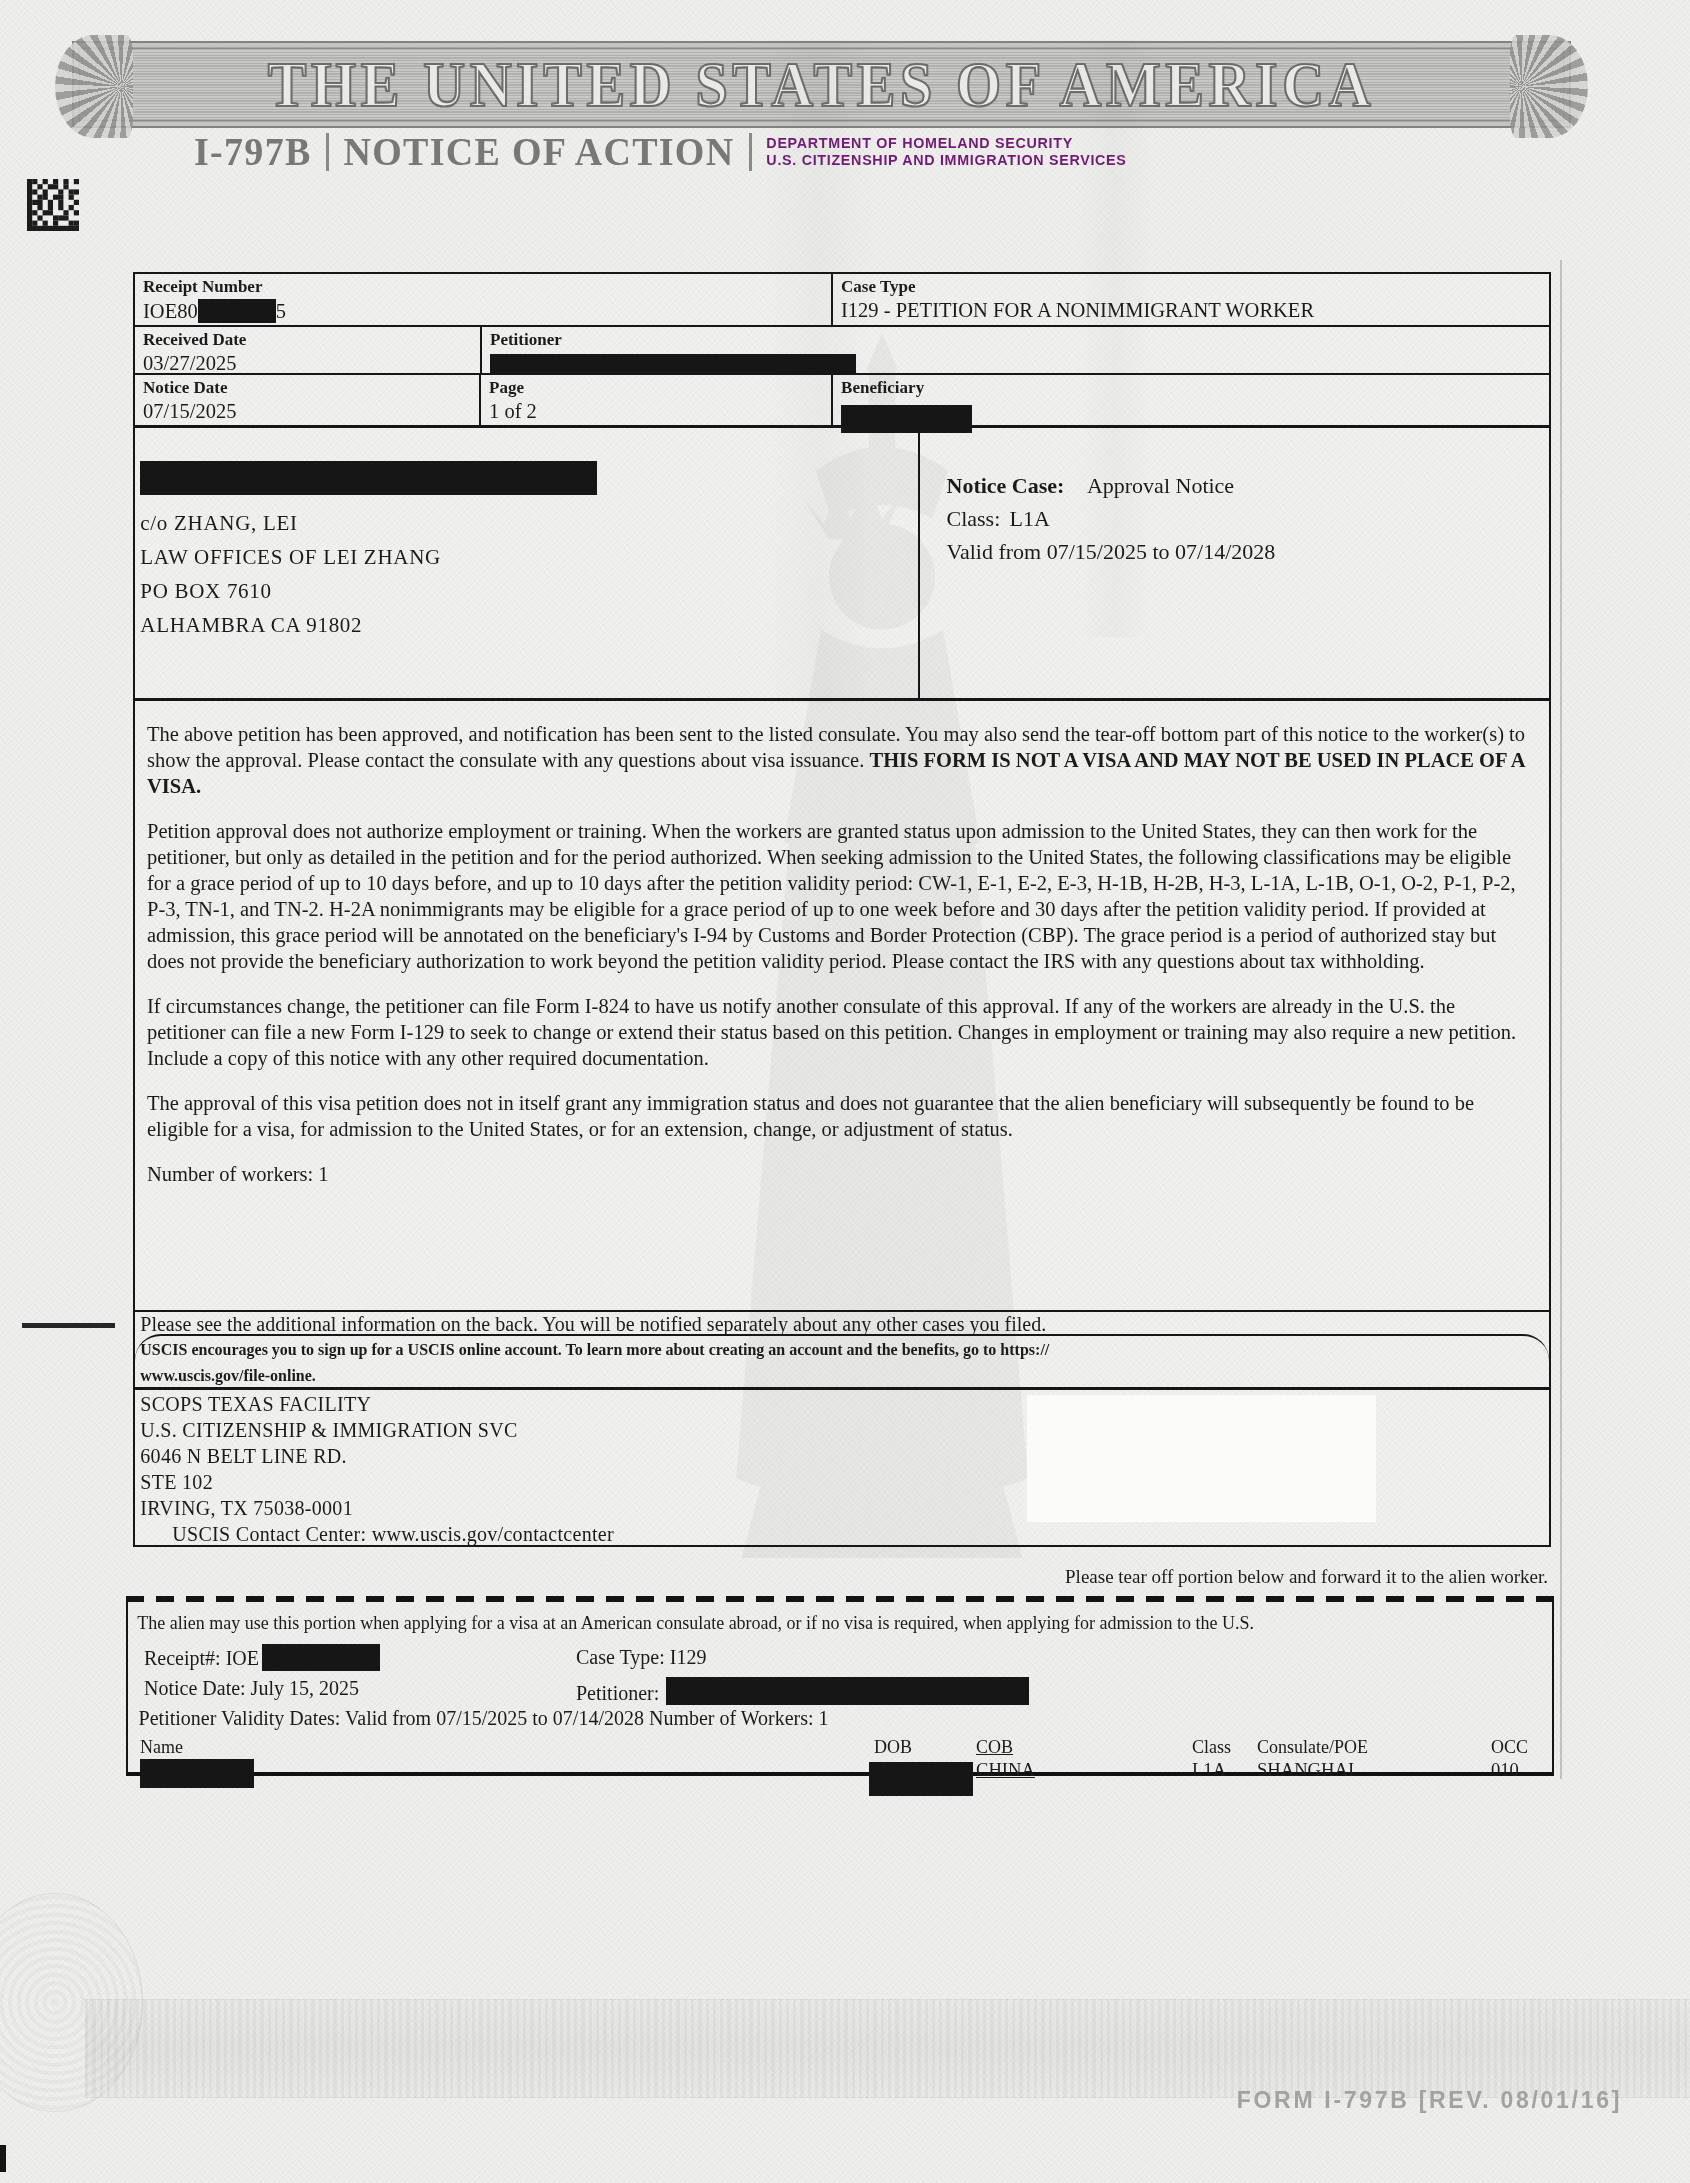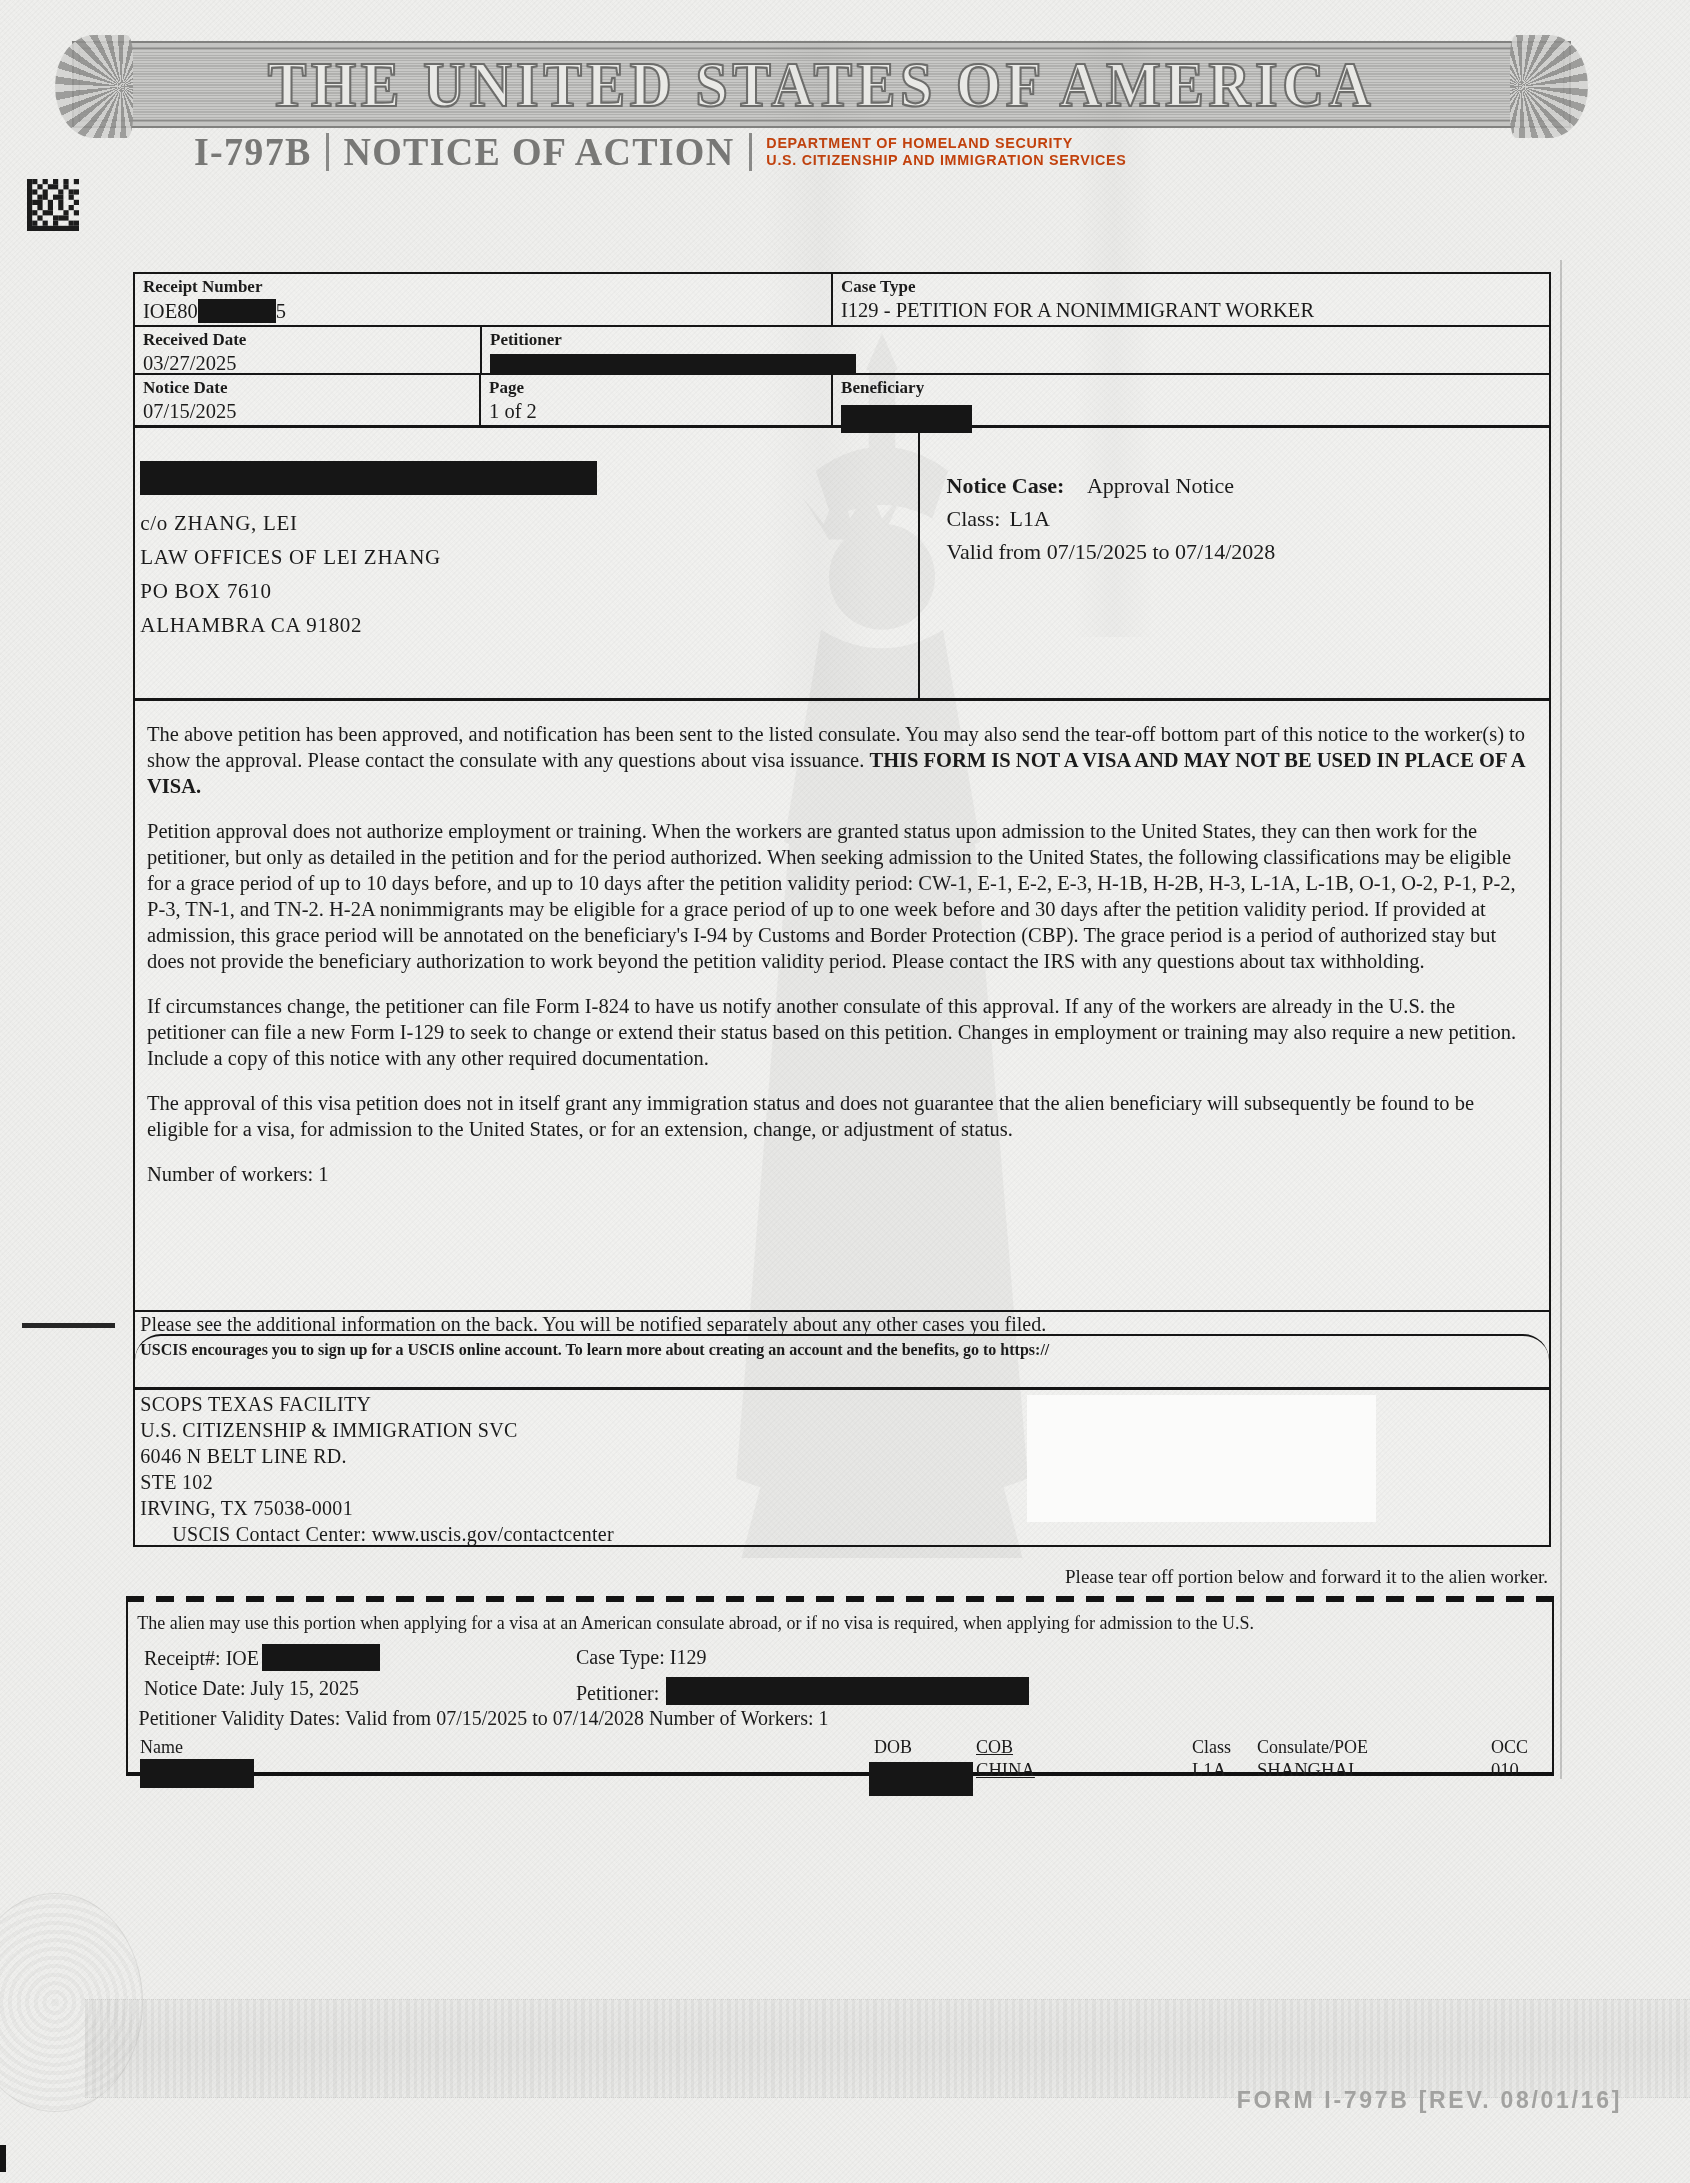--- a/index.html
+++ b/index.html
@@ -41,21 +41,21 @@
     background:repeating-conic-gradient(from 270deg at 15% 50%, #8f8f8d 0 7deg, #d2d2d0 7deg 14deg);
     border-radius:8% 50% 50% 8%/20% 50% 50% 20%;
   }
   
   .heading{ position:absolute; left:194px; top:133px; display:flex; align-items:flex-start; }
   .h-code, .h-title{
     font-family:"Liberation Serif", serif; font-weight:bold; color:#787876;
     font-size:38px; letter-spacing:1.3px; line-height:37px; transform:scaleY(1.05);
   }
   .h-sep{ width:2.7px; height:38px; background:#8a8a88; margin:0 14.6px; }
-  .dept{ font-family:"Liberation Sans", sans-serif; font-weight:bold; color:#c2410c;
+  .dept{ font-family:"Liberation Sans", sans-serif; font-weight:bold; color:#701a75;
     font-size:14.3px; line-height:17px; letter-spacing:0.7px; padding-top:2px; }
   
   .barcode{ position:absolute; left:26.5px; top:179px; width:52px; height:52px; }
   
   .main-box{ position:absolute; left:133px; top:272px; width:1418px; border:2.7px solid #161616; background:rgba(255,255,255,0.12); }
   .trow{ display:flex; border-bottom:2.7px solid #161616; }
   .tcell{ padding:3.3px 8px 0 8px; position:relative; }
   .tcell + .tcell{ border-left:2px solid #161616; }
   .lbl{ display:block; font-size:17px; font-weight:bold; font-family:"Liberation Serif", serif; }
   .val{ display:block; font-size:20.5px; margin-top:2px; white-space:nowrap; }
@@ -260,20 +260,21 @@
       <p>Petition approval does not authorize employment or training. When the workers are granted status upon admission to the United States, they can then work for the petitioner, but only as detailed in the petition and for the period authorized. When seeking admission to the United States, the following classifications may be eligible for a grace period of up to 10 days before, and up to 10 days after the petition validity period: CW-1, E-1, E-2, E-3, H-1B, H-2B, H-3, L-1A, L-1B, O-1, O-2, P-1, P-2, P-3, TN-1, and TN-2. H-2A nonimmigrants may be eligible for a grace period of up to one week before and 30 days after the petition validity period. If provided at admission, this grace period will be annotated on the beneficiary's I-94 by Customs and Border Protection (CBP). The grace period is a period of authorized stay but does not provide the beneficiary authorization to work beyond the petition validity period. Please contact the IRS with any questions about tax withholding.</p>
       <p>If circumstances change, the petitioner can file Form I-824 to have us notify another consulate of this approval. If any of the workers are already in the U.S. the petitioner can file a new Form I-129 to seek to change or extend their status based on this petition. Changes in employment or training may also require a new petition. Include a copy of this notice with any other required documentation.</p>
       <p>The approval of this visa petition does not in itself grant any immigration status and does not guarantee that the alien beneficiary will subsequently be found to be eligible for a visa, for admission to the United States, or for an extension, change, or adjustment of status.</p>
       <p>Number of workers: 1</p>
     </div>
 
     <div class="back-note">Please see the additional information on the back. You will be notified separately about any other cases you filed.</div>
 
     <div class="online-note">
       <div>USCIS encourages you to sign up for a USCIS online account. To learn more about creating an account and the benefits, go to https://</div>
+      <div>www.uscis.gov/file-online.</div>
     </div>
 
     <div class="service">
       <div class="s-line">SCOPS TEXAS FACILITY</div>
       <div class="s-line">U.S. CITIZENSHIP &amp; IMMIGRATION SVC</div>
       <div class="s-line">6046 N BELT LINE RD.</div>
       <div class="s-line">STE 102</div>
       <div class="s-line">IRVING, TX 75038-0001</div>
       <div class="s-line s-bold">USCIS Contact Center: www.uscis.gov/contactcenter</div>
       <div class="white-redact"></div>

